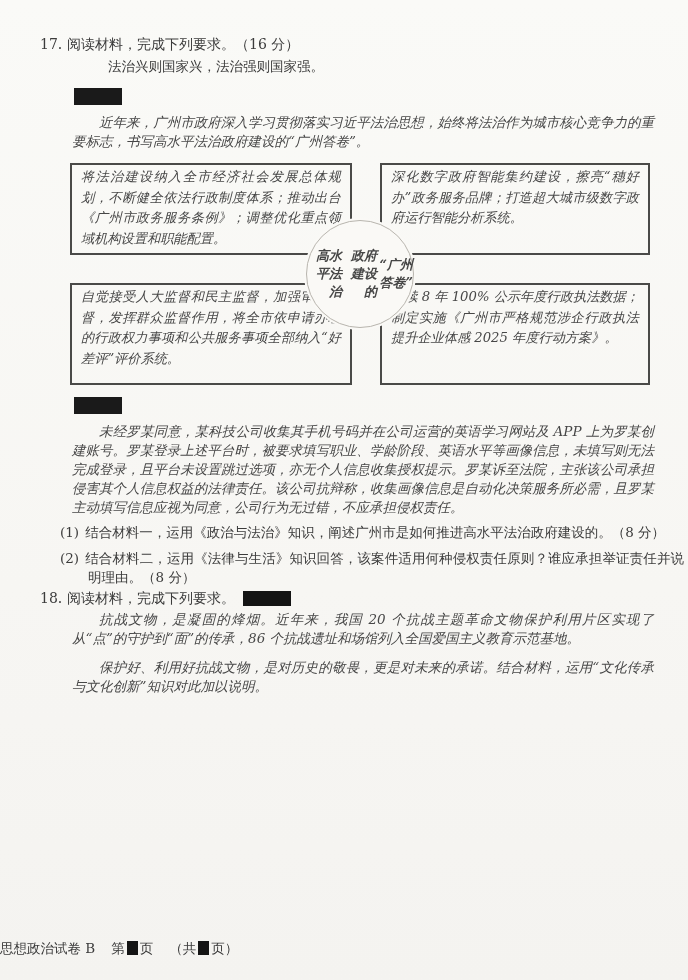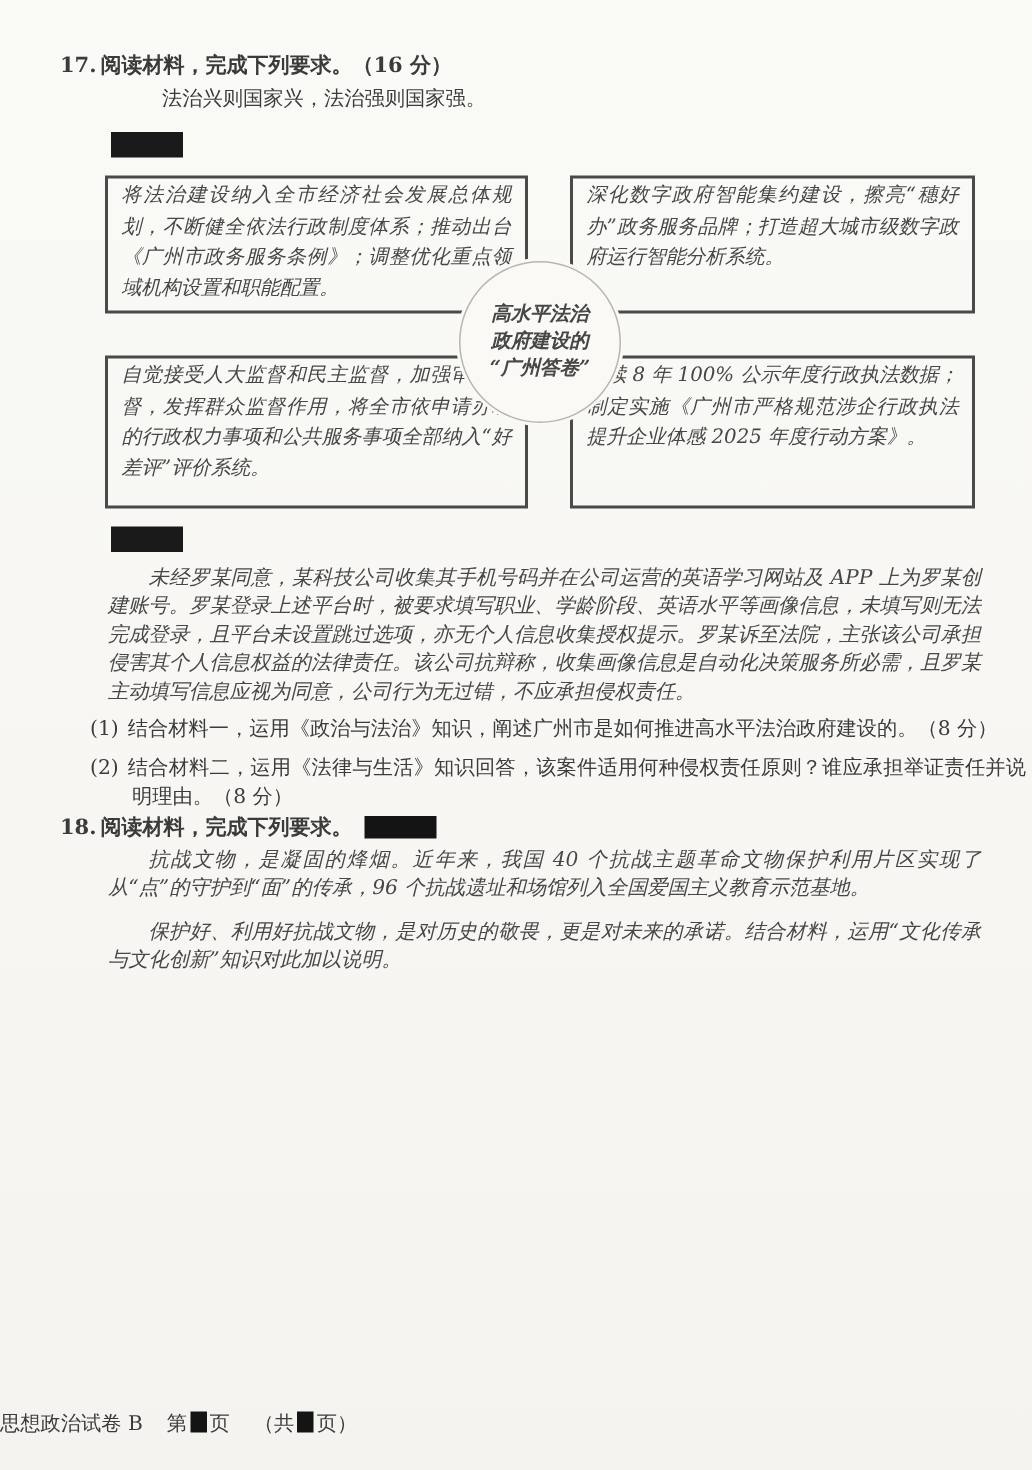--- a/index.html
+++ b/index.html
@@ -10,21 +10,21 @@
     background:linear-gradient(180deg,#fafaf7 0%, #f7f6f3 60%, #f4f3f0 100%);
     color:#3b3b3b;
     font-family:"DejaVu Sans", sans-serif;
     overflow:hidden;
   }
   .content { padding:34px 34px 0 40px; }
 
   .song { font-family:"DejaVu Serif","Liberation Serif",serif; }
   .kai  { font-family:"DejaVu Serif","Liberation Serif",serif; font-style:italic; color:#474747; }
 
-  .qheader { display:flex; align-items:flex-start; font-size:14px; line-height:20px;font-weight:bold; }
+  .qheader { display:flex; align-items:flex-start; font-size:14px; line-height:20px; }
   .qnum { flex:0 0 27px; }
   .qstem { flex:1; }
 
   .quote { margin:3px 0 0 68px; font-size:13.5px; line-height:19px; }
 
   .redact {
     width:48px; height:17px; background:#1a1a1a;
     margin:12px 0 8px 34px;
   }
   .redact-inline {
@@ -54,21 +54,21 @@
     min-height:80px;
   }
   .dbox.bl, .dbox.br { min-height:92px; }
   .circle {
     position:absolute; left:50%; top:50%;
     transform:translate(-50%,-50%);
     width:106px; height:106px; border-radius:50%;
     background:#faf9f6;
     border:1px solid #b8b5ae;
     box-shadow:0 0 0 2px #faf9f6;
-    display:flex; flex-direction:column; justify-content:center; align-items:center;
+    display:flex; flex-direction:row; justify-content:center; align-items:center;
     z-index:2;
     font-size:13px; line-height:18px; font-weight:600;
     text-align:right;
   }
 
   .subq {
     margin:6px 0 0 20px; width:596px;
     font-size:13.5px; line-height:19.5px;
     padding-left:28px; text-indent:-28px;
     text-align:justify;
@@ -95,20 +95,21 @@
 
     <section>
       <div class="qheader song">
         <span class="qnum">17.</span>
         <span class="qstem">阅读材料，完成下列要求。（16 分）</span>
       </div>
       <div class="quote song">法治兴则国家兴，法治强则国家强。</div>
 
       <div class="redact"></div>
 
+      <p class="para kai">近年来，广州市政府深入学习贯彻落实习近平法治思想，始终将法治作为城市核心竞争力的重要标志，书写高水平法治政府建设的“广州答卷”。</p>
 
       <div class="diagram">
         <div class="dgrid">
           <div class="dbox kai tl">将法治建设纳入全市经济社会发展总体规划，不断健全依法行政制度体系；推动出台《广州市政务服务条例》；调整优化重点领域机构设置和职能配置。</div>
           <div class="dbox kai tr">深化数字政府智能集约建设，擦亮“穗好办”政务服务品牌；打造超大城市级数字政府运行智能分析系统。</div>
           <div class="dbox kai bl">自觉接受人大监督和民主监督，加强审计监督，发挥群众监督作用，将全市依申请办理的行政权力事项和公共服务事项全部纳入“好差评”评价系统。</div>
           <div class="dbox kai br">连续 8 年 100% 公示年度行政执法数据；制定实施《广州市严格规范涉企行政执法提升企业体感 2025 年度行动方案》。</div>
         </div>
         <div class="circle kai">
           <span>高水平法治</span>
@@ -127,21 +128,21 @@
       <div class="subq song">
         <span class="sqnum">(2)</span><span>结合材料二，运用《法律与生活》知识回答，该案件适用何种侵权责任原则？谁应承担举证责任并说明理由。（8 分）</span>
       </div>
     </section>
 
     <section class="q18">
       <div class="qheader song">
         <span class="qnum">18.</span>
         <span class="qstem"><span>阅读材料，完成下列要求。</span><span class="redact-inline"></span></span>
       </div>
-      <p class="para kai">抗战文物，是凝固的烽烟。近年来，我国 40 个抗战主题革命文物保护利用片区实现了从“点”的守护到“面”的传承，96 个抗战遗址和场馆列入全国爱国主义教育示范基地。</p>
+      <p class="para kai">抗战文物，是凝固的烽烟。近年来，我国 20 个抗战主题革命文物保护利用片区实现了从“点”的守护到“面”的传承，86 个抗战遗址和场馆列入全国爱国主义教育示范基地。</p>
       <p class="para kai" style="margin-top:10px;">保护好、利用好抗战文物，是对历史的敬畏，更是对未来的承诺。结合材料，运用“文化传承与文化创新”知识对此加以说明。</p>
     </section>
 
   </div>
 
   <div class="footer song">
     <span>思想政治试卷 B</span><span class="fspace"></span><span>第</span><span class="pgblock"></span><span>页</span><span class="fspace"></span><span>（共</span><span class="pgblock"></span><span>页）</span>
   </div>
 </div>
 

